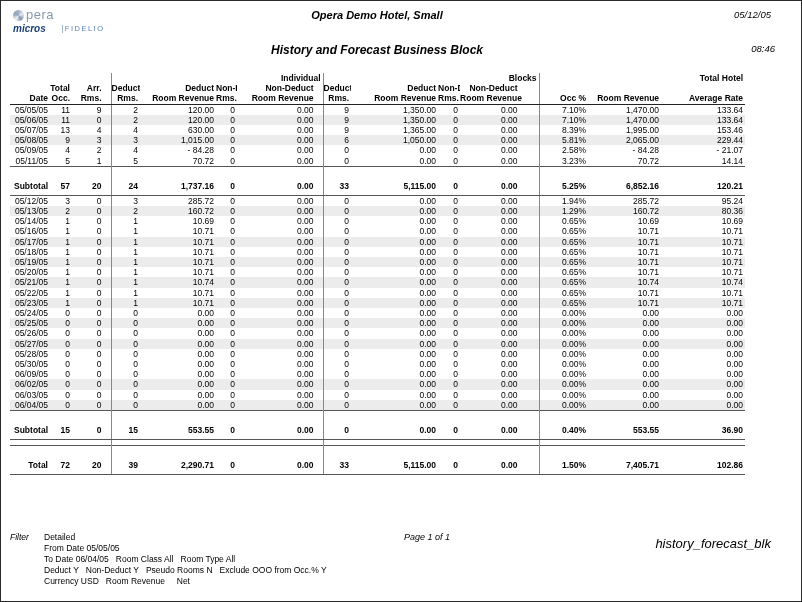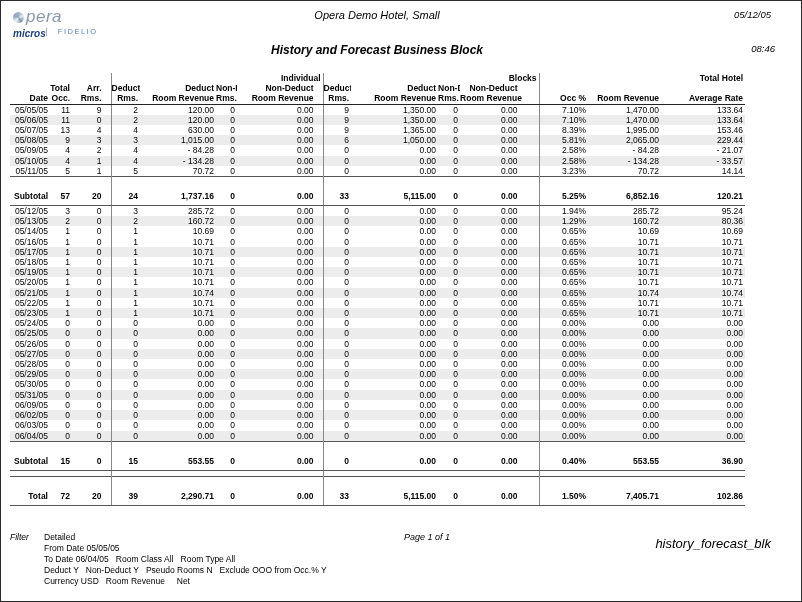--- a/index.html
+++ b/index.html
@@ -6,27 +6,27 @@
   .page{
     position:relative;width:800px;height:600px;margin:0 auto;
     background:#fff;border:1px solid #2b2b2b;overflow:hidden;
     font-family:"Liberation Sans","DejaVu Sans",sans-serif;color:#000;
   }
   
   .logo{position:absolute;left:12px;top:7px;line-height:1.1;}
   .logo-top{display:flex;align-items:center;gap:2px;}
   .swirl{display:inline-block;width:11px;height:11px;border-radius:50%;
     background:conic-gradient(#9fb0c4,#e3e9f0,#8195ad,#eef2f6,#94a6bb,#9fb0c4);}
-  .opera-word{font-size:17px;color:#8a98ad;letter-spacing:.5px;font-style:italic;}
-  .logo-bottom{margin-top:1px;display:flex;align-items:flex-start;}
+  .opera-word{font-size:13px;color:#8a98ad;letter-spacing:.5px;}
+  .logo-bottom{margin-top:1px;display:flex;align-items:center;}
   .micros{font-weight:bold;font-size:10px;color:#1c3e78;font-style:italic;}
-  .fidelio{font-size:7.5px;color:#5b83c0;letter-spacing:1.5px;margin-left:0;
-    padding-left:11px;border-left:1px solid #9fb2cc;}
+  .fidelio{font-size:7.5px;color:#5b83c0;letter-spacing:1.5px;margin-left:16px;
+    padding-left:2px;border-left:1px solid #9fb2cc;}
   .hotel-name{position:absolute;left:376px;top:8px;transform:translateX(-50%);
-    font-size:11px;font-weight:normal;font-style:italic;white-space:nowrap;text-align:center;}
+    font-size:11px;font-weight:bold;font-style:italic;white-space:nowrap;text-align:center;}
   .report-date{position:absolute;right:30px;top:8px;font-size:9.5px;font-style:italic;}
   .report-title{position:absolute;left:376px;top:42px;transform:translateX(-50%);
     font-size:12px;font-weight:bold;font-style:italic;white-space:nowrap;}
   .report-time{position:absolute;right:26px;top:42px;font-size:9.5px;font-style:italic;}
   
   table.report{position:absolute;left:9px;top:72px;width:735px;
     border-collapse:collapse;table-layout:fixed;}
   table.report th,table.report td{
     padding:0 2px 0 0;font-size:8.5px;line-height:10.2px;height:10.2px;
     text-align:right;overflow:hidden;white-space:nowrap;}
@@ -203,36 +203,20 @@
           <td>0</td>
           <td class="vr pad-vline2">0.00</td>
           <td>0</td>
           <td>0.00</td>
           <td>0</td>
           <td class="vr pad-vline3">0.00</td>
           <td>2.58%</td>
           <td>- 84.28</td>
           <td>- 21.07</td>
         </tr>
-        <tr class="data stripe">
-          <td class="date">05/10/05</td>
-          <td>4</td>
-          <td class="vr pad-vline1">1</td>
-          <td>4</td>
-          <td>- 134.28</td>
-          <td>0</td>
-          <td class="vr pad-vline2">0.00</td>
-          <td>0</td>
-          <td>0.00</td>
-          <td>0</td>
-          <td class="vr pad-vline3">0.00</td>
-          <td>2.58%</td>
-          <td>- 134.28</td>
-          <td>- 33.57</td>
-        </tr>
         <tr class="data">
           <td class="date">05/11/05</td>
           <td>5</td>
           <td class="vr pad-vline1">1</td>
           <td>5</td>
           <td>70.72</td>
           <td>0</td>
           <td class="vr pad-vline2">0.00</td>
           <td>0</td>
           <td>0.00</td>
@@ -507,54 +491,22 @@
           <td>0</td>
           <td class="vr pad-vline2">0.00</td>
           <td>0</td>
           <td>0.00</td>
           <td>0</td>
           <td class="vr pad-vline3">0.00</td>
           <td>0.00%</td>
           <td>0.00</td>
           <td>0.00</td>
         </tr>
-        <tr class="data stripe">
-          <td class="date">05/29/05</td>
-          <td>0</td>
-          <td class="vr pad-vline1">0</td>
-          <td>0</td>
-          <td>0.00</td>
-          <td>0</td>
-          <td class="vr pad-vline2">0.00</td>
-          <td>0</td>
-          <td>0.00</td>
-          <td>0</td>
-          <td class="vr pad-vline3">0.00</td>
-          <td>0.00%</td>
-          <td>0.00</td>
-          <td>0.00</td>
-        </tr>
         <tr class="data">
           <td class="date">05/30/05</td>
-          <td>0</td>
-          <td class="vr pad-vline1">0</td>
-          <td>0</td>
-          <td>0.00</td>
-          <td>0</td>
-          <td class="vr pad-vline2">0.00</td>
-          <td>0</td>
-          <td>0.00</td>
-          <td>0</td>
-          <td class="vr pad-vline3">0.00</td>
-          <td>0.00%</td>
-          <td>0.00</td>
-          <td>0.00</td>
-        </tr>
-        <tr class="data stripe">
-          <td class="date">05/31/05</td>
           <td>0</td>
           <td class="vr pad-vline1">0</td>
           <td>0</td>
           <td>0.00</td>
           <td>0</td>
           <td class="vr pad-vline2">0.00</td>
           <td>0</td>
           <td>0.00</td>
           <td>0</td>
           <td class="vr pad-vline3">0.00</td>

